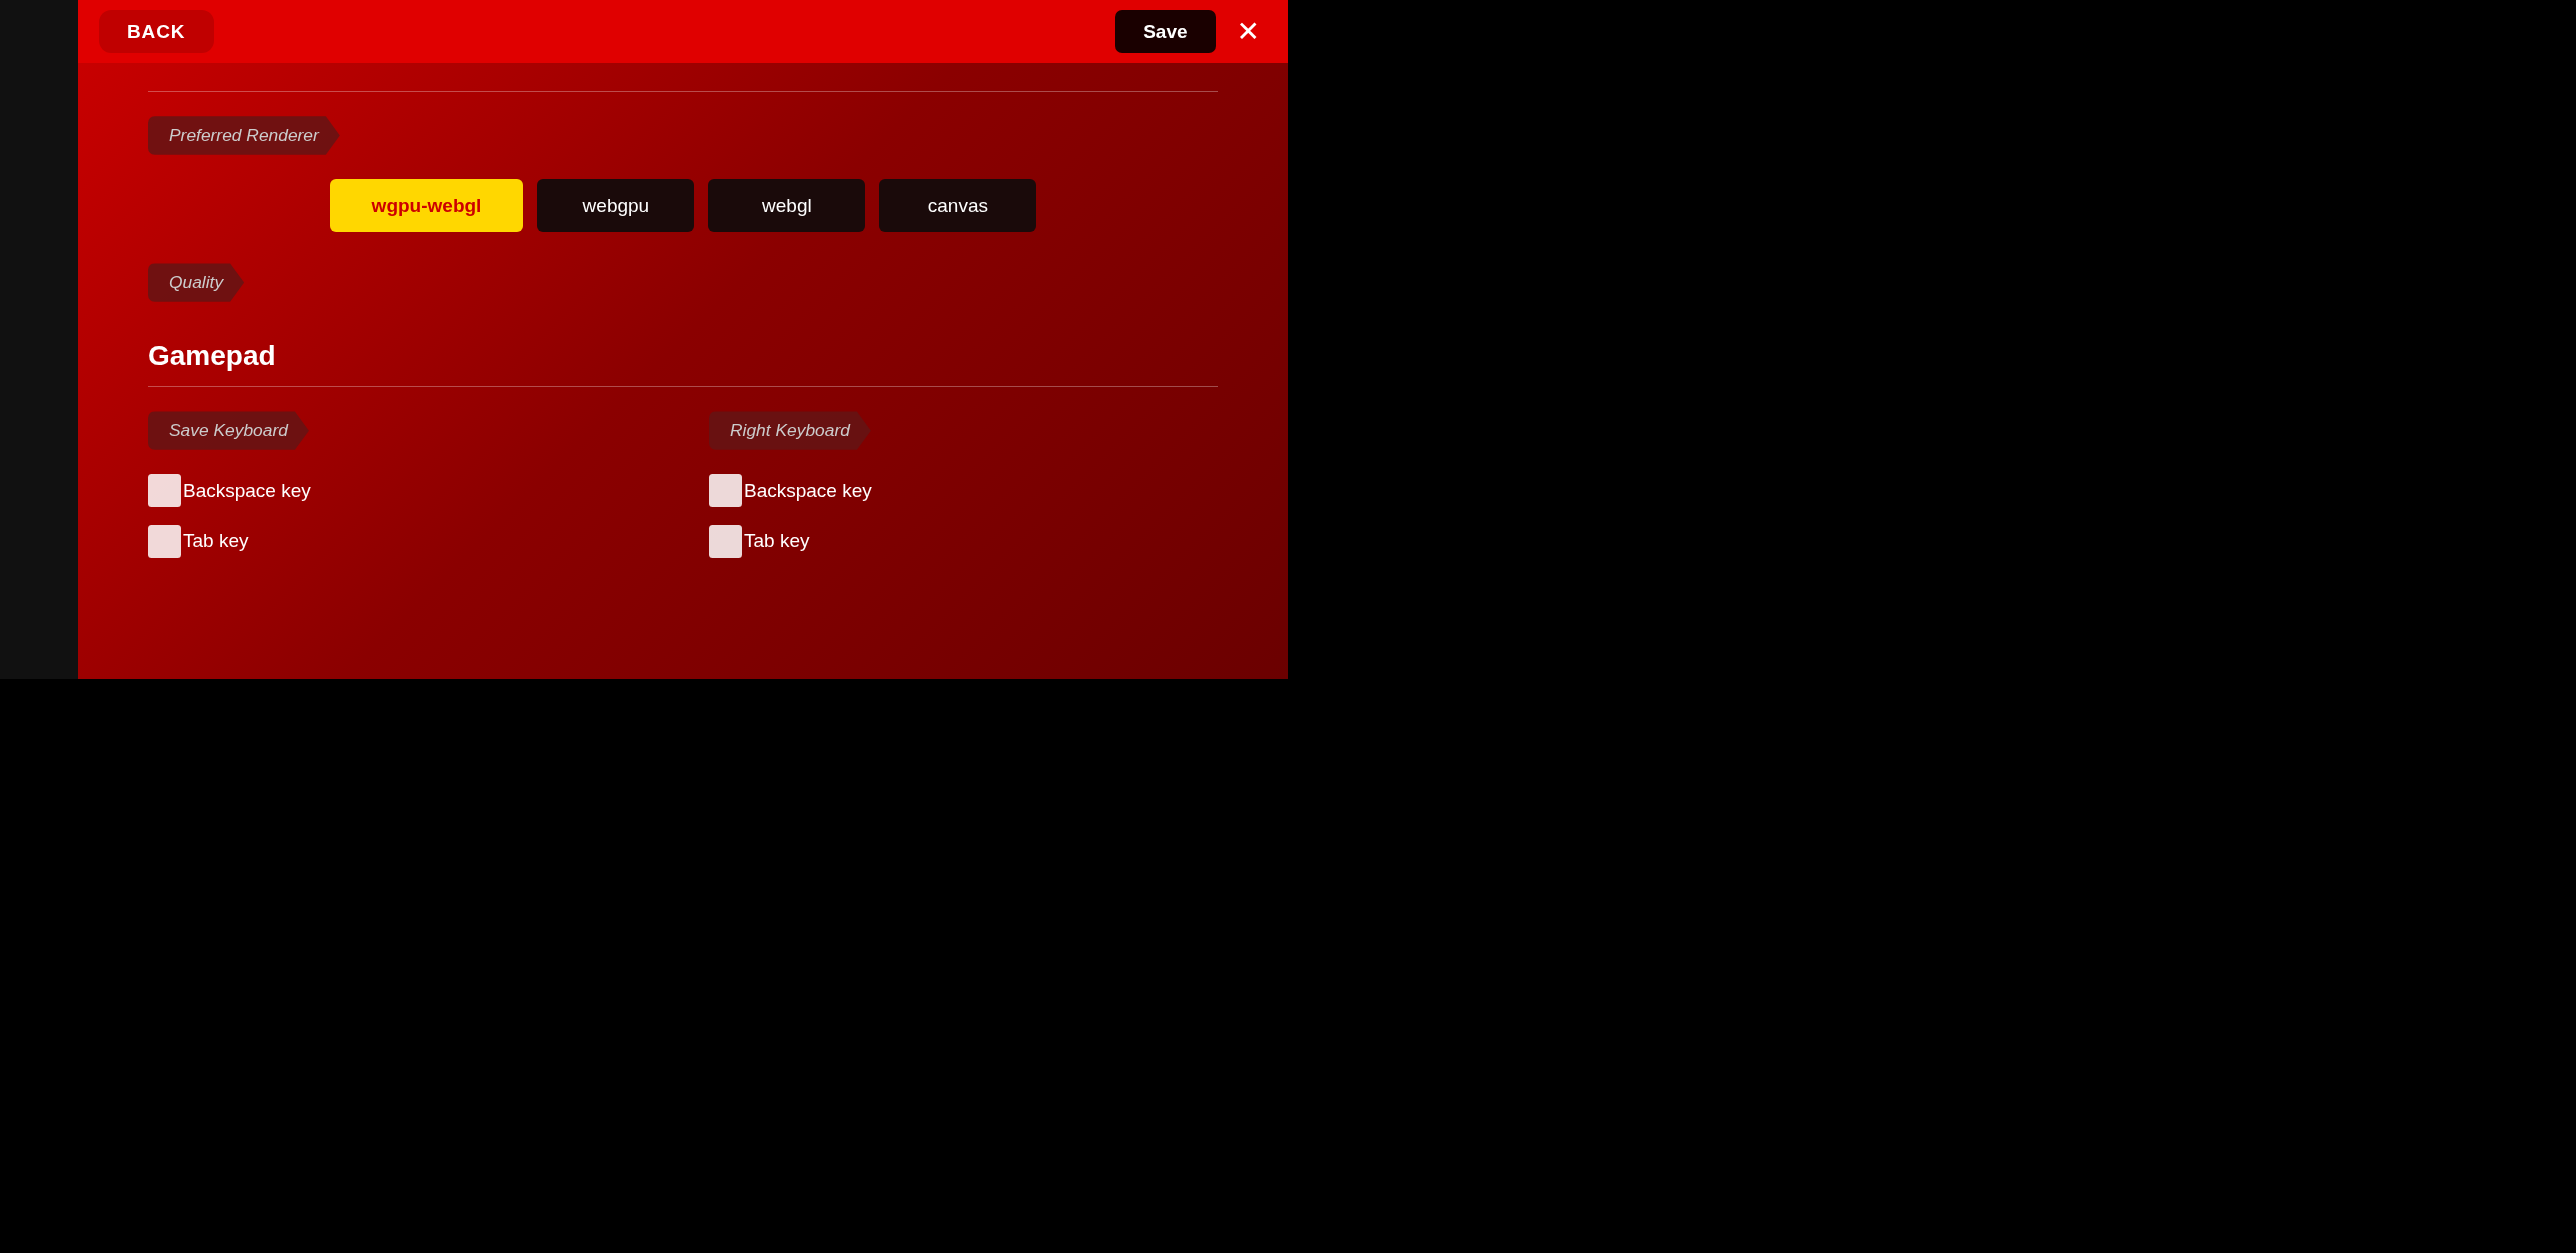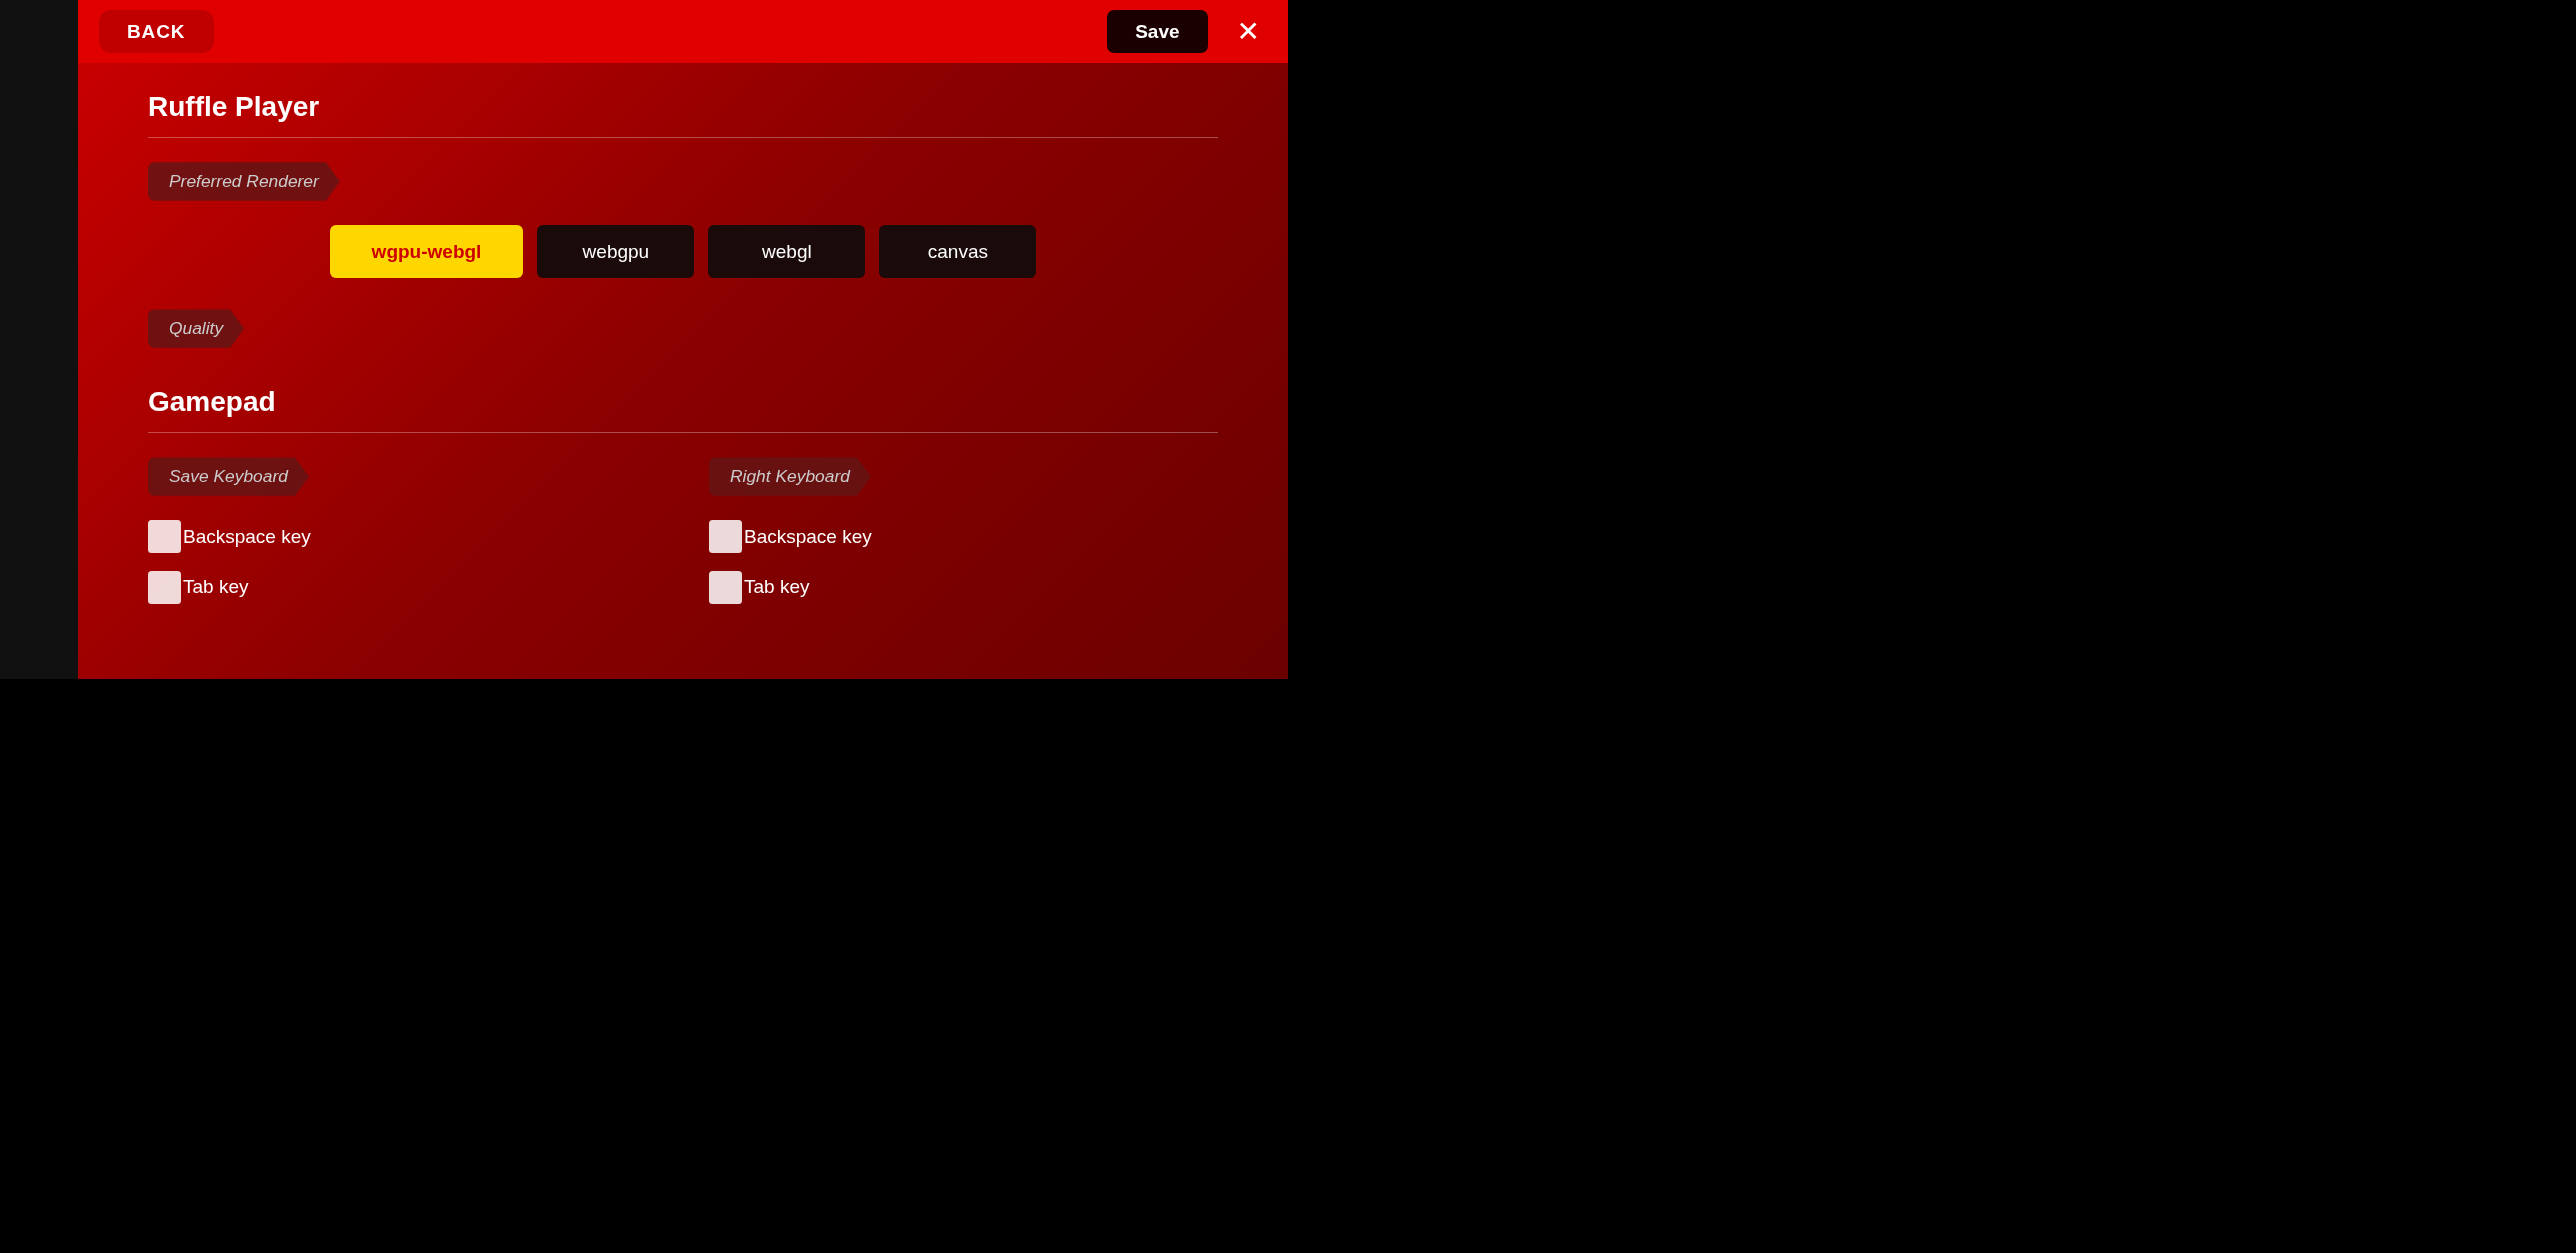--- a/index.html
+++ b/index.html
@@ -57,21 +57,21 @@
       padding: 10.4px 28px;
       font-size: 19px;
       font-weight: bold;
       cursor: pointer;
       letter-spacing: 0.9px;
     }
 
     .header-actions {
       display: flex;
       align-items: center;
-      gap: 22px;
+      gap: 14px;
     }
 
     .save-button {
       background: #1a0000;
       color: white;
       border: none;
       border-radius: 7px;
       padding: 10.4px 28px;
       font-size: 19px;
       font-weight: bold;
@@ -194,21 +194,20 @@
       <button class="back-button">BACK</button>
       <div class="header-actions">
         <button class="save-button">Save</button>
         <button class="close-button">✕</button>
       </div>
     </div>
 
     <div class="content-area">
 
       <div class="ruffle-player-section">
-        <div class="section-title">Ruffle Player</div>
         <div class="divider"></div>
 
         
         <div class="tag-label">Preferred Renderer</div>
         <div class="button-group">
           <button class="option-button active">wgpu-webgl</button>
           <button class="option-button">webgpu</button>
           <button class="option-button">webgl</button>
           <button class="option-button">canvas</button>
         </div>

